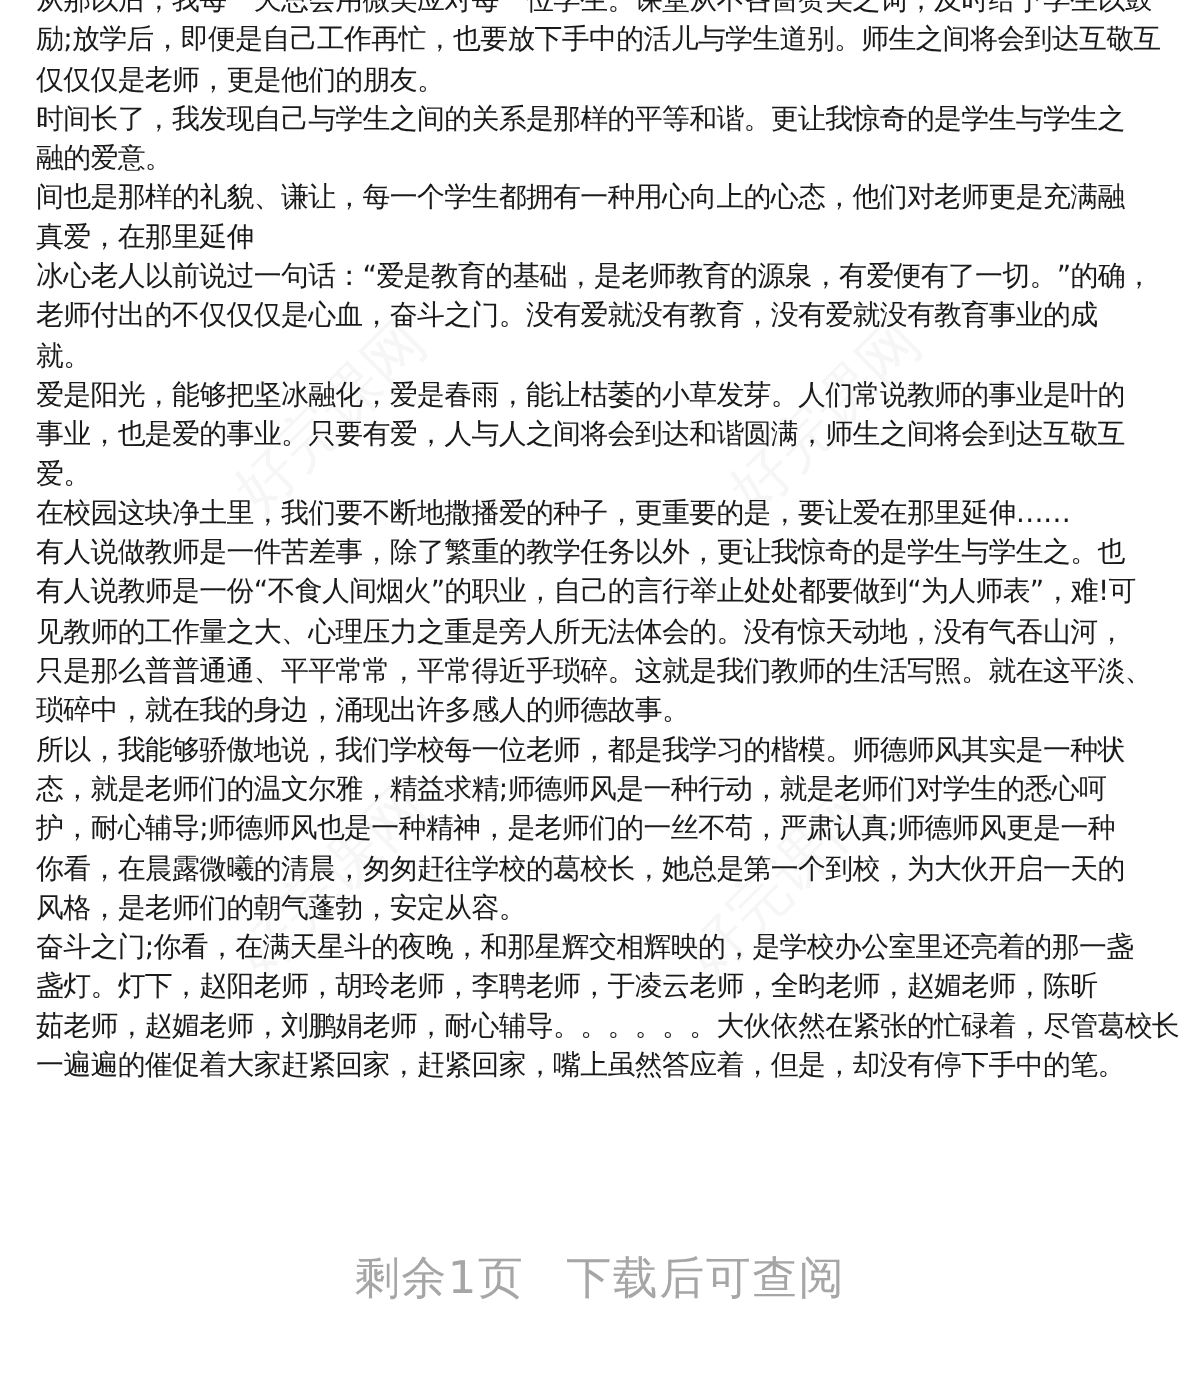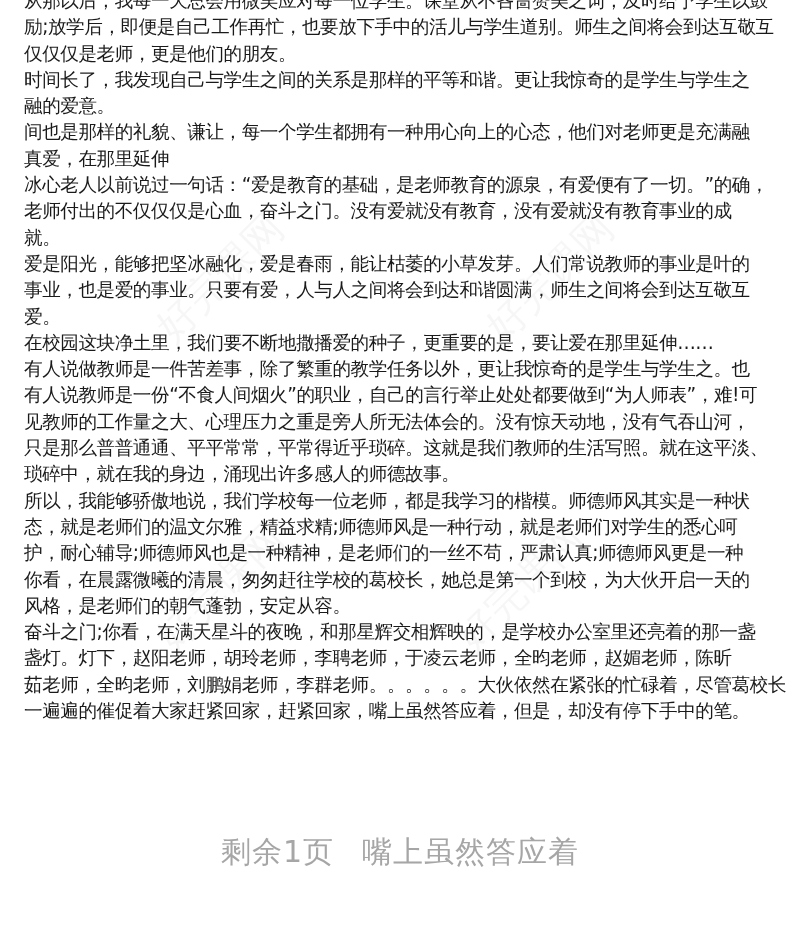--- a/index.html
+++ b/index.html
@@ -52,20 +52,20 @@
     <div class="line">见教师的工作量之大、心理压力之重是旁人所无法体会的。没有惊天动地，没有气吞山河，</div>
     <div class="line">只是那么普普通通、平平常常，平常得近乎琐碎。这就是我们教师的生活写照。就在这平淡、</div>
     <div class="line">琐碎中，就在我的身边，涌现出许多感人的师德故事。</div>
     <div class="line">所以，我能够骄傲地说，我们学校每一位老师，都是我学习的楷模。师德师风其实是一种状</div>
     <div class="line">态，就是老师们的温文尔雅，精益求精;师德师风是一种行动，就是老师们对学生的悉心呵</div>
     <div class="line">护，耐心辅导;师德师风也是一种精神，是老师们的一丝不苟，严肃认真;师德师风更是一种</div>
     <div class="line">你看，在晨露微曦的清晨，匆匆赶往学校的葛校长，她总是第一个到校，为大伙开启一天的</div>
     <div class="line">风格，是老师们的朝气蓬勃，安定从容。</div>
     <div class="line">奋斗之门;你看，在满天星斗的夜晚，和那星辉交相辉映的，是学校办公室里还亮着的那一盏</div>
     <div class="line">盏灯。灯下，赵阳老师，胡玲老师，李聘老师，于凌云老师，全昀老师，赵媚老师，陈昕</div>
-    <div class="line">茹老师，全昀老师，刘鹏娟老师，李群老师。。。。。。大伙依然在紧张的忙碌着，尽管葛校长</div>
+    <div class="line">茹老师，赵媚老师，刘鹏娟老师，耐心辅导。。。。。。大伙依然在紧张的忙碌着，尽管葛校长</div>
     <div class="line">一遍遍的催促着大家赶紧回家，赶紧回家，嘴上虽然答应着，但是，却没有停下手中的笔。</div>
   </div>
 
   <div class="remain">
-    <span>剩余1页</span><span>嘴上虽然答应着</span>
+    <span>剩余1页</span><span>下载后可查阅</span>
   </div>
 </div>
 
 </body></html>

